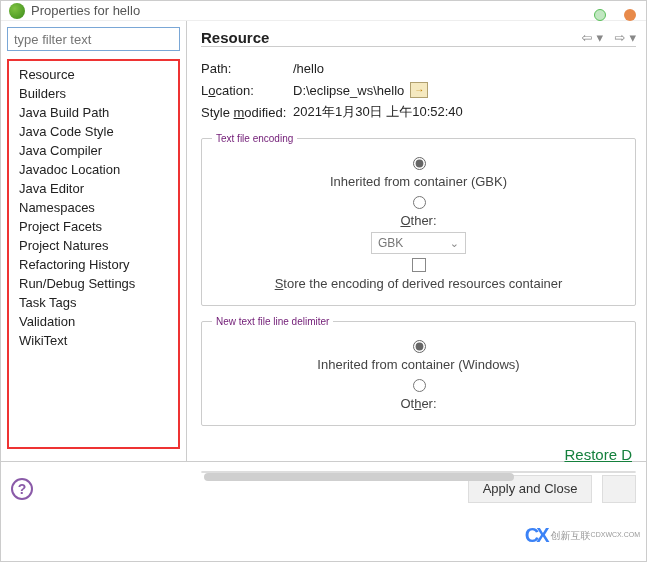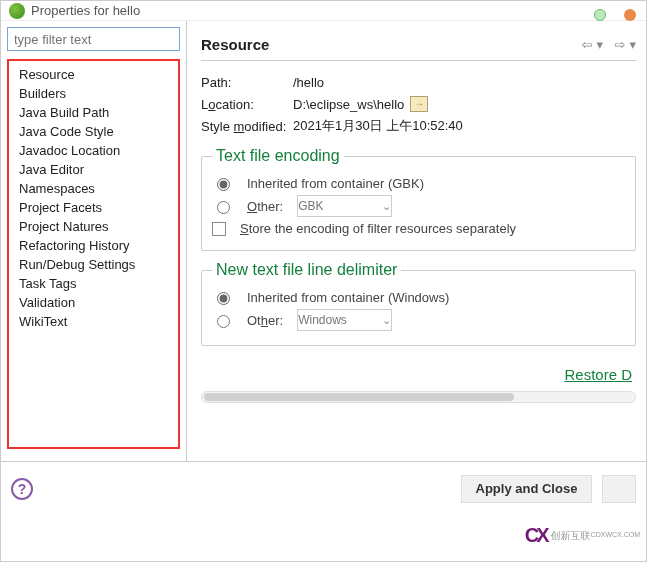--- a/index.html
+++ b/index.html
@@ -25,41 +25,41 @@
   .nav-arrows span { cursor: pointer; }
 
   .info-rows { margin-top: 10px; font-size: 13px; color: #222; }
   .info-row { display: flex; height: 22px; align-items: center; }
   .info-label { width: 92px; color: #222; }
   .info-label .u { text-decoration: underline; }
   .fs-icon { display:inline-block; width:18px; height:16px; border:1px solid #b0a070; background:#f5e9c0; margin-left:6px; vertical-align:middle; position:relative; }
   .fs-icon::after { content:"→"; font-size:10px; color:#c08000; position:absolute; left:3px; top:0; }
 
   fieldset { border: 1px solid #ccc; border-radius: 2px; margin: 10px 0 0 0; padding: 6px 10px 10px 10px; font-size: 13px; color: #444; }
-  fieldset legend { color: #15803d; font-size: 16px; padding: 0 4px; }
-  .radio-row, .check-row { display: flex; align-items: center; gap: 14px; margin: 4px 0; }
+  fieldset legend { color: #701a75; font-size: 10px; padding: 0 4px; }
+  .radio-row, .check-row { display: flex; align-items: center; gap: 4px; margin: 4px 0; flex-direction: column; }
   .radio-row input[type=radio] { accent-color: #666; }
   .radio-row label .u, .check-row label .u { text-decoration: underline; }
-  .combo { border: 1px solid #ccc; height: 22px; width: 95px; display:inline-flex; align-items:center; padding:0 0; color:#777; font-size:12px; justify-content:space-between; }
+  .combo { border: 1px solid #ccc; height: 22px; width: 95px; display:inline-flex; align-items:center; padding:0 6px; color:#777; font-size:12px; justify-content:space-between; }
   .combo::after { content:"⌄"; color:#888; font-size:11px; }
   .chk { width:14px; height:14px; border:1px solid #888; display:inline-block; }
 
   .restore-area { text-align: right; font-size: 15px; color: #15803d; padding: 20px 4px 4px 0; text-decoration: underline; }
   .restore-area .u { text-decoration: underline; }
   .hscroll { height: 12px; background: #f3f3f3; border: 1px solid #ddd; margin: 4px 0 0 0; position: relative; border-radius:6px; }
   .hscroll .thumb { position:absolute; left:2px; top:1px; height:8px; width:310px; background:#cfcfcf; border-radius:5px; }
 
   .bottom-bar { height: 54px; border-top: 1px solid #ccc; display: flex; align-items: center; padding: 0 10px; }
   .help-icon { width: 22px; height: 22px; border: 2px solid #8a5aa8; border-radius: 50%; color: #8a5aa8; display:flex; align-items:center; justify-content:center; font-size:14px; font-weight:bold; cursor:pointer; }
   .spacer { flex: 1; }
-  .btn { background: #f1f1f1; border: 1px solid #ddd; height: 28px; padding: 0 14px; font-size: 13px; color: #333; cursor: pointer; font-weight: bold; }
+  .btn { background: #f1f1f1; border: 1px solid #ddd; height: 28px; padding: 0 14px; font-size: 13px; color: #333; cursor: pointer; }
   .btn.disabled { color: #aaa; }
 
   .watermark { position:absolute; right:6px; bottom:14px; font-size:10px; color:#999; display:flex; align-items:center; gap:4px; pointer-events:none; }
-  .wm-logo { font-size:20px; font-weight:bold; color:#701a75; font-family: Arial; letter-spacing:-3px;margin-left:16px; }
+  .wm-logo { font-size:20px; font-weight:bold; color:#3b82f6; font-family: Arial; letter-spacing:-3px;margin-left:16px; }
 </style>
 </head>
 <body>
 
 <div class="titlebar">
   <div class="app-icon"></div>
   <span>Properties for hello</span>
 </div>
 <div class="win-controls">
   <div class="win-dot green"></div>
@@ -67,20 +67,21 @@
 </div>
 
 <div class="main-area">
   <div class="left-col">
     <input class="filter-input" placeholder="type filter text" style="">
     <div class="tree-box">
       <div class="tree-item selected">Resource</div>
       <div class="tree-item">Builders</div>
       <div class="tree-item">Java Build Path</div>
       <div class="tree-item">Java Code Style</div>
+      <div class="tree-item">Java Compiler</div>
       <div class="tree-item">Javadoc Location</div>
       <div class="tree-item">Java Editor</div>
       <div class="tree-item">Namespaces</div>
       <div class="tree-item">Project Facets</div>
       <div class="tree-item">Project Natures</div>
       <div class="tree-item">Refactoring History</div>
       <div class="tree-item">Run/Debug Settings</div>
       <div class="tree-item">Task Tags</div>
       <div class="tree-item">Validation</div>
       <div class="tree-item">WikiText</div>
@@ -120,36 +121,33 @@
       </div>
       <div class="radio-row">
         <input type="radio" style="">
         <label><span class="u">O</span><span>ther:</span></label>
         <span class="combo">
             <span>GBK</span>
           </span>
       </div>
       <div class="check-row">
         <span class="chk"></span>
-        <label><span class="u">S</span><span>tore the encoding of filter resources separately</span></label>
+        <label><span class="u">S</span><span>tore the encoding of derived resources container</span></label>
       </div>
     </fieldset>
 
     <fieldset>
       <legend>New text file line delimiter</legend>
       <div class="radio-row">
         <input type="radio" checked="" style="">
         <label>Inherited from container (Windows)</label>
       </div>
       <div class="radio-row">
         <input type="radio" style="">
         <label><span>Ot</span><span class="u">h</span><span>er:</span></label>
-        <span class="combo">
-            <span>Windows</span>
-          </span>
       </div>
     </fieldset>
 
     <div class="restore-area">
       <span><span>Restore </span><span class="u">D</span></span>
     </div>
     <div class="hscroll">
         <div class="thumb"></div>
       </div>
   </div>

